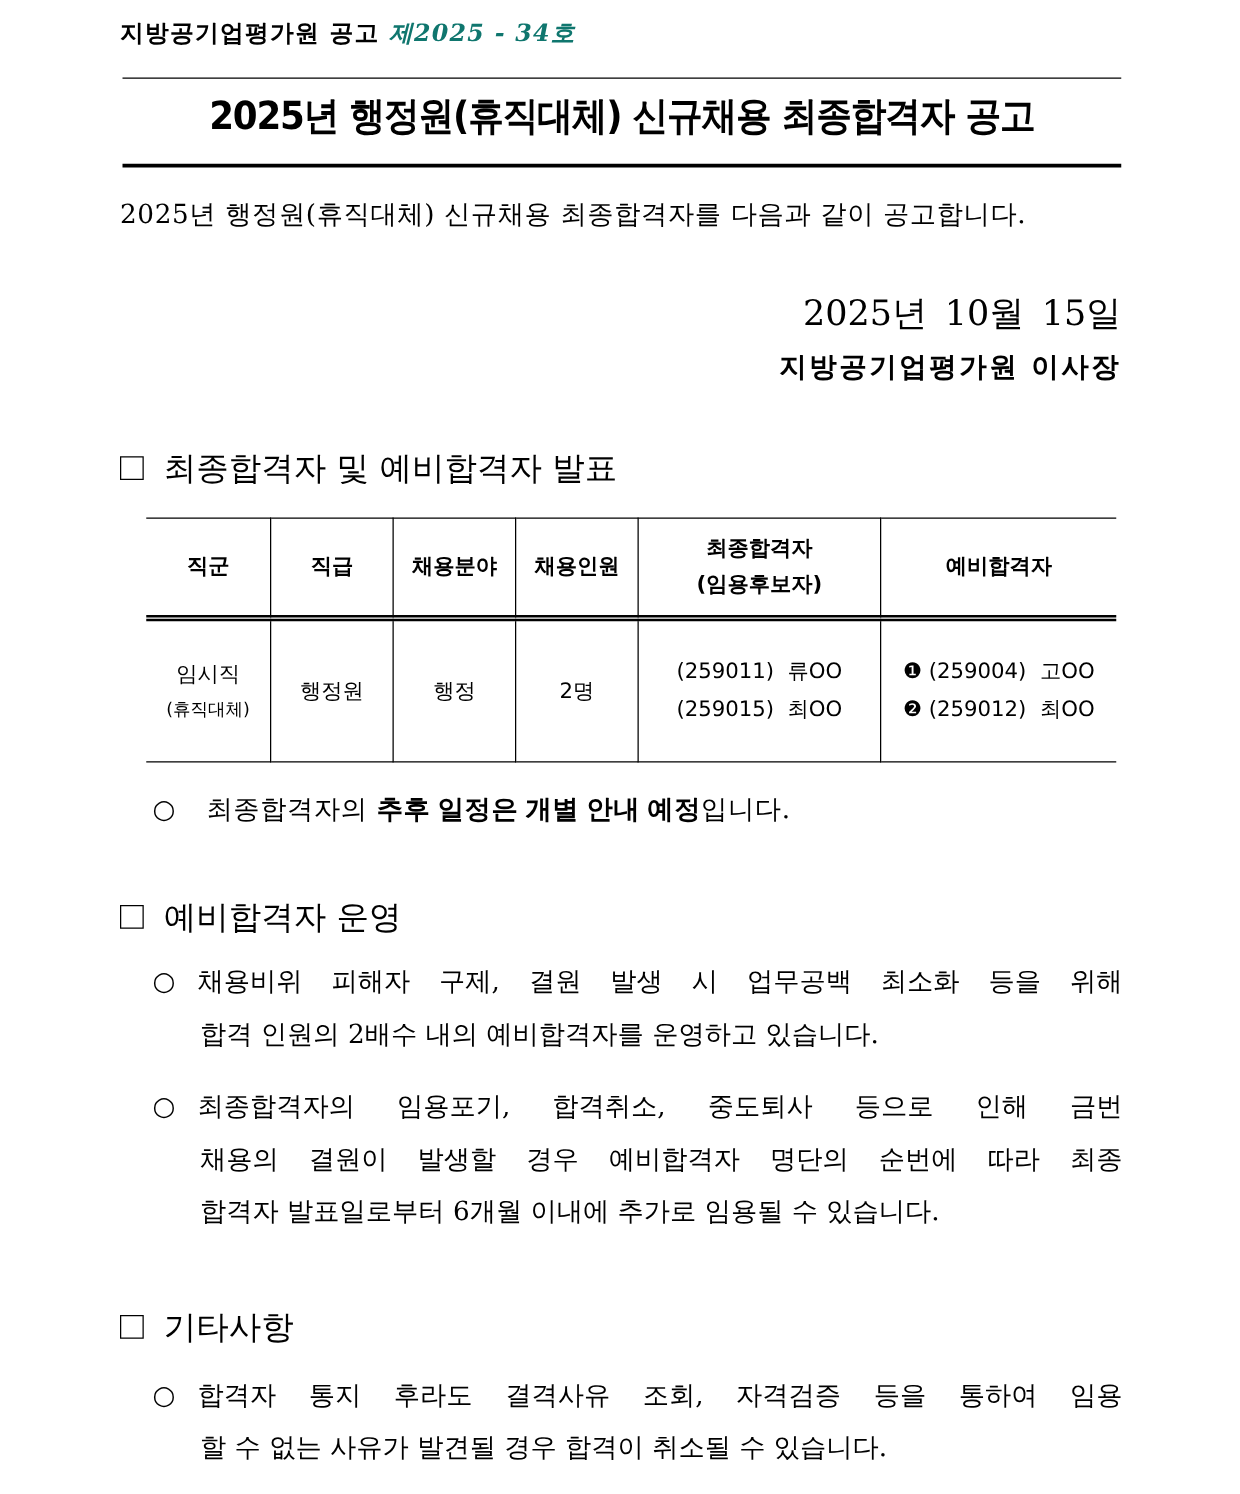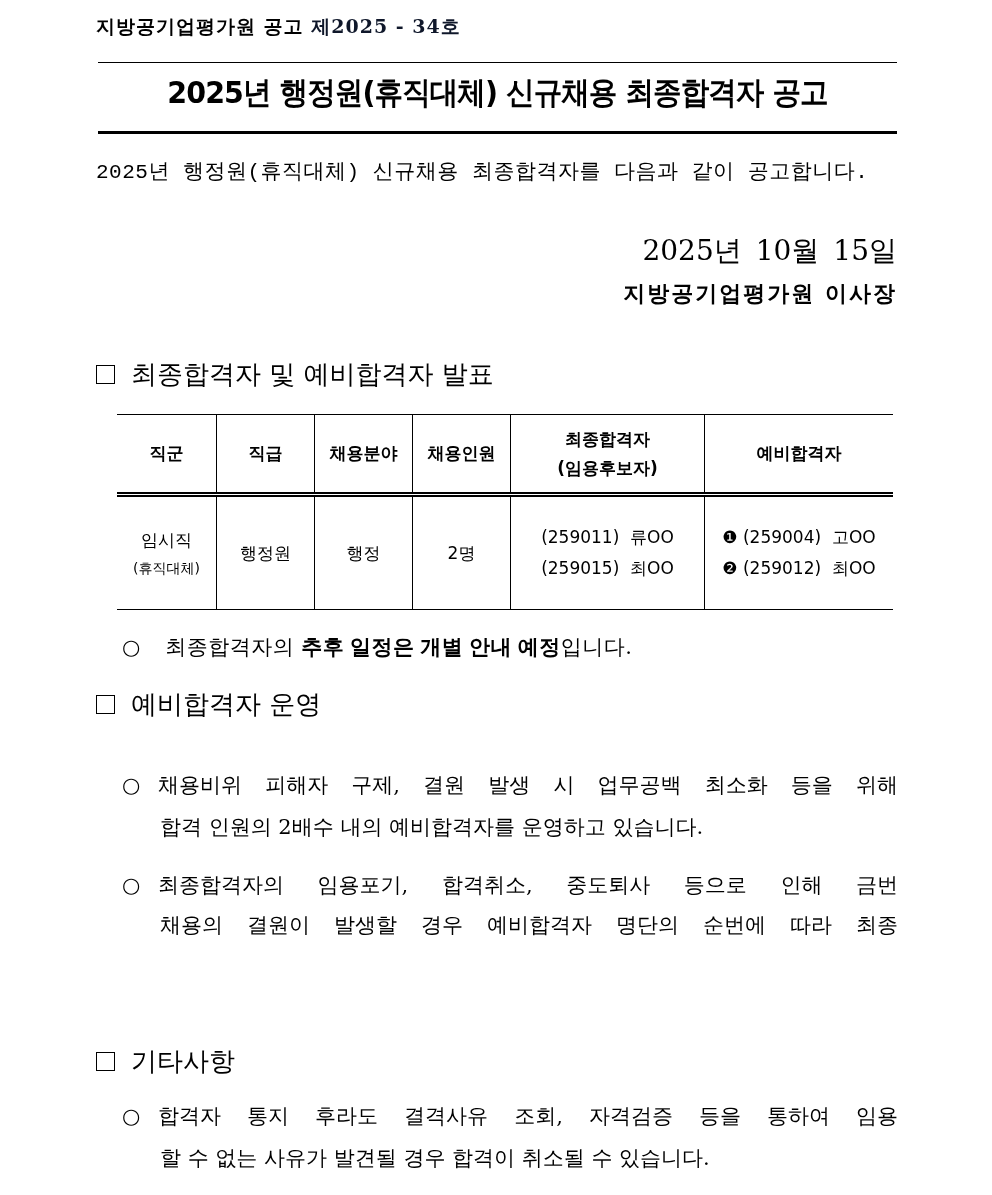--- a/index.html
+++ b/index.html
@@ -7,32 +7,32 @@
     width: 992px; height: 1195px; position: relative; overflow: hidden;
     font-family: "DejaVu Serif", "Liberation Serif", serif;
     color: #000;
   }
   .abs { position: absolute; }
 
   .notice-no {
     left: 96px; top: 14px; font-size: 19px; font-weight: bold; letter-spacing: 1px;
     font-family: "DejaVu Serif", serif;
   }
-  .notice-no .num { color: #0f172a; }
+  .notice-no .num { color: #0f766e; font-style: italic; }
 
   .rule-top { left: 98px; top: 62px; width: 799px; height: 1px; background: #000; }
   .doc-title {
     left: 98px; top: 72px; width: 799px; text-align: center;
     font-family: "DejaVu Sans", sans-serif; font-weight: bold; font-size: 31px;
     letter-spacing: -1px; transform: scaleX(0.92); transform-origin: center;
   }
   .rule-bottom { left: 98px; top: 131px; width: 799px; height: 3px; background: #000; }
 
   .intro {
-    left: 96px; top: 157px; font-size: 21px; letter-spacing: 0.5px; white-space: nowrap; font-family: Liberation Mono, monospace;
+    left: 96px; top: 157px; font-size: 21px; letter-spacing: 0.5px; white-space: nowrap;
   }
   .date {
     right: 95px; top: 232px; font-size: 28px; white-space: nowrap;
   }
   .date span { margin-left: 14px; }
   .date span:first-child { margin-left: 0; }
   .signer {
     right: 95px; top: 279px; font-size: 22px; font-weight: bold; letter-spacing: 2px; white-space: nowrap; text-align: right;
   }
 
@@ -136,42 +136,45 @@
         </div>
       </td>
     </tr>
   </tbody>
 </table>
 
 <div class="abs bullet" style="top:633px;">
   <span class="mark">○</span><span> 최종합격자의 </span><b>추후 일정은 개별 안내 예정</b><span>입니다.</span>
 </div>
 
-<div class="abs section-h" style="top:687px;">
+<div class="abs section-h" style="top:716px;">
   <span class="box"></span>
   <span>예비합격자 운영</span>
 </div>
 
 <div class="abs para" style="top:764px;">
   <div class="line first">
     <span class="mark">○</span>
     <span style="flex:1; text-align:justify; text-align-last:justify;">채용비위 피해자 구제, 결원 발생 시 업무공백 최소화 등을 위해</span>
   </div>
   <div class="line cont">
       <span>합격 인원의 2배수 내의 예비합격자를 운영하고 있습니다.</span>
     </div>
 </div>
 
 <div class="abs para" style="top:864px;">
   <div class="line first">
     <span class="mark">○</span>
     <span style="flex:1; text-align:justify; text-align-last:justify;">최종합격자의 임용포기, 합격취소, 중도퇴사 등으로 인해 금번</span>
   </div>
   <div class="line cont">
-      <span style="flex:1; text-align:justify; text-align-last:justify;font-family:Liberation Mono, monospace;">채용의 결원이 발생할 경우 예비합격자 명단의 순번에 따라 최종</span>
+      <span style="flex:1; text-align:justify; text-align-last:justify;">채용의 결원이 발생할 경우 예비합격자 명단의 순번에 따라 최종</span>
+    </div>
+  <div class="line cont">
+      <span>합격자 발표일로부터 6개월 이내에 추가로 임용될 수 있습니다.</span>
     </div>
 </div>
 
 <div class="abs section-h" style="top:1044px;">
   <span class="box"></span>
   <span>기타사항</span>
 </div>
 
 <div class="abs para" style="top:1095px;">
   <div class="line first">

